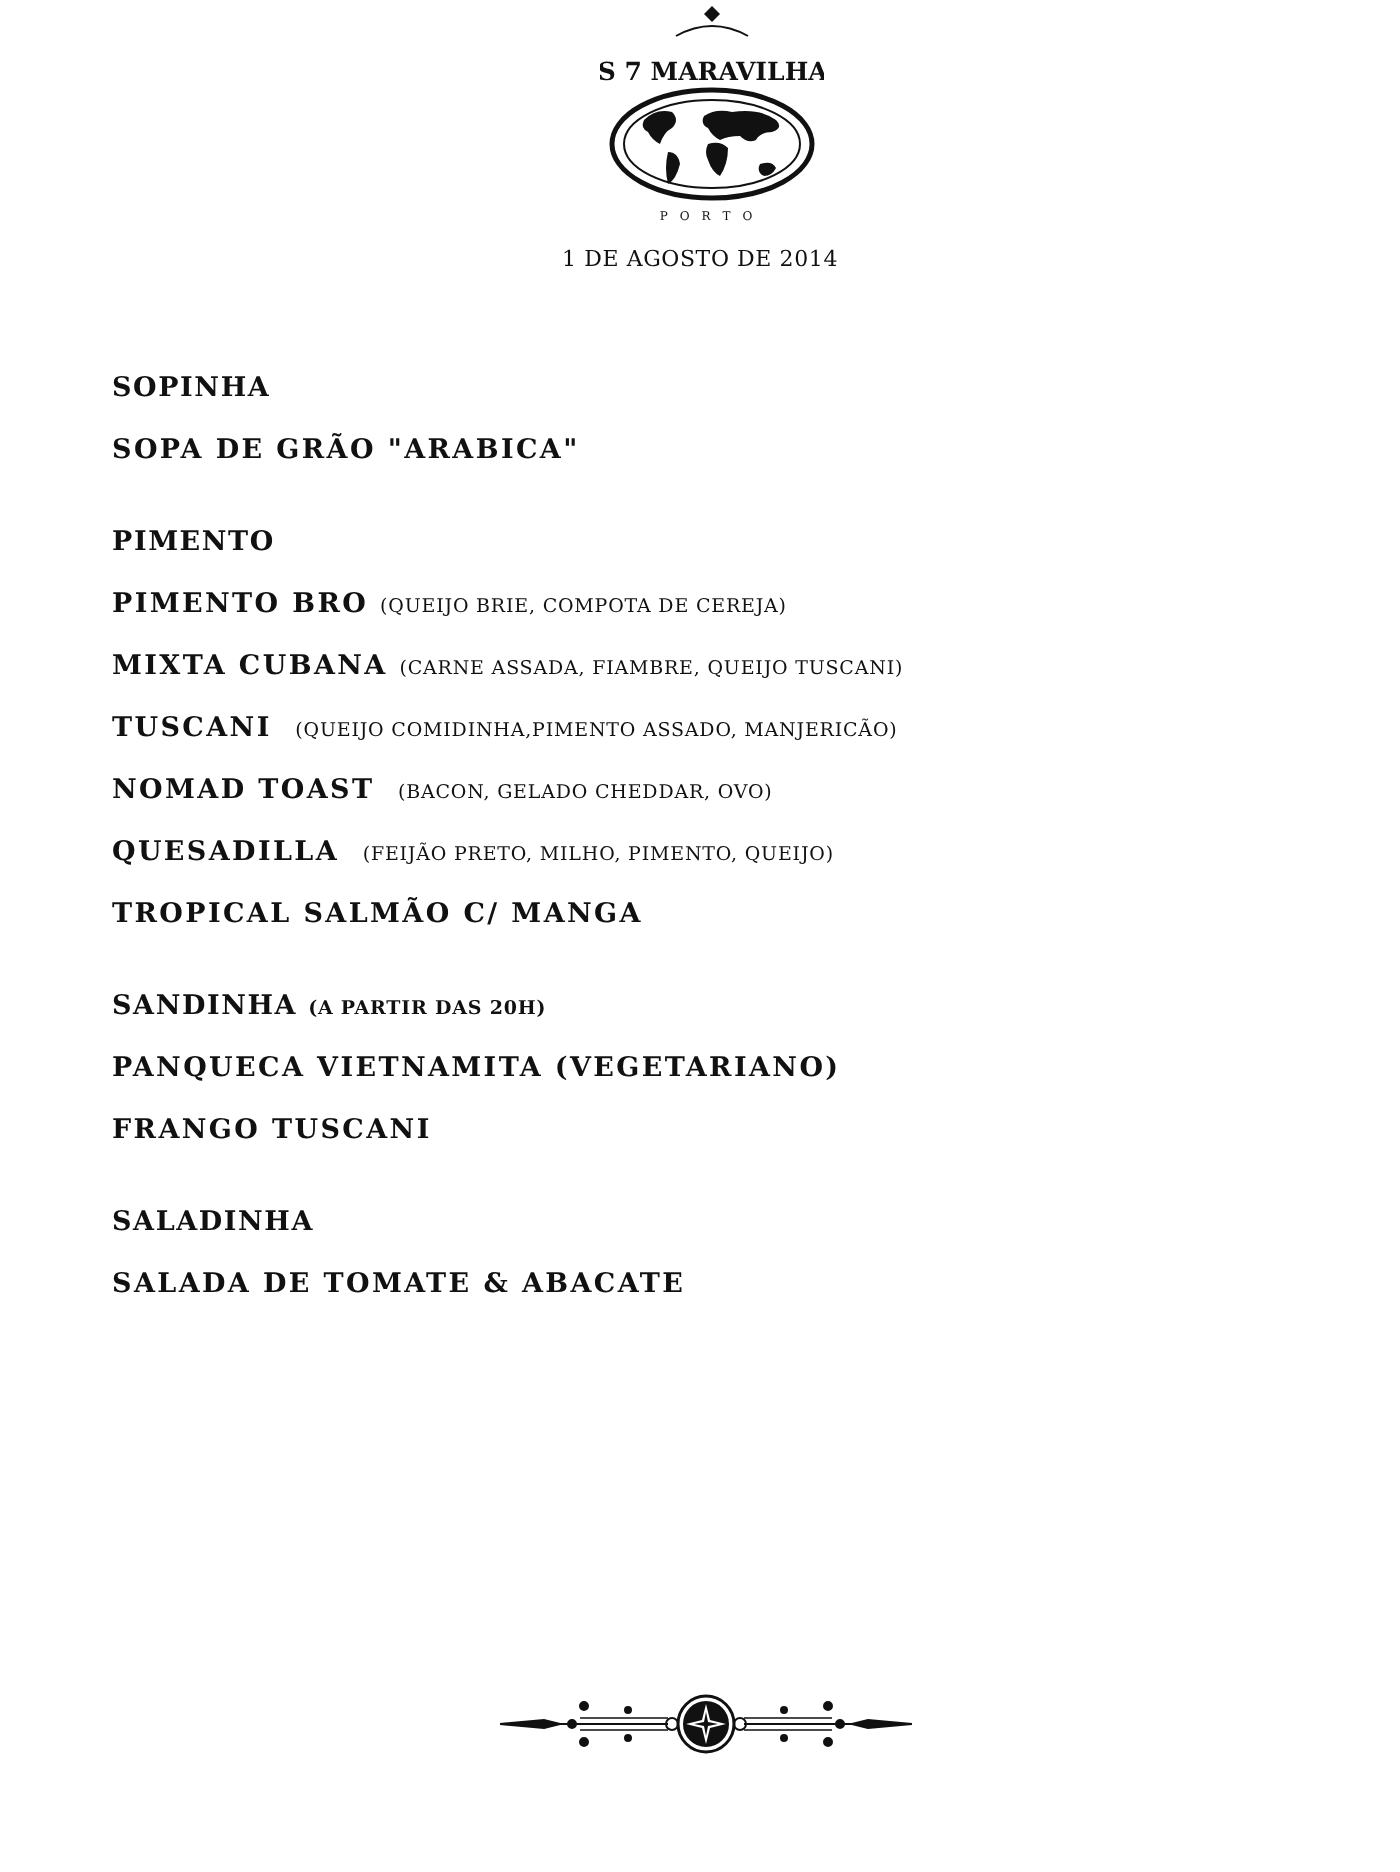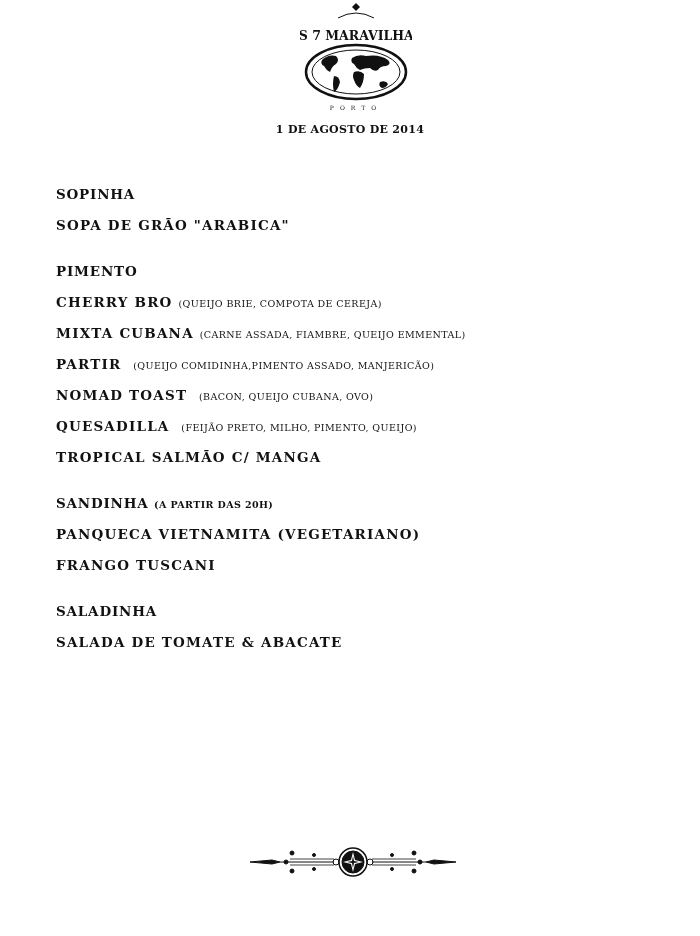--- a/index.html
+++ b/index.html
@@ -1,20 +1,20 @@
 <!DOCTYPE html>
 <html><head>
 <meta charset="utf-8">
 <style>
   html, body { margin:0; padding:0; background:#ffffff; }
   body { width:700px; height:936px; position:relative; overflow:hidden;
          font-family:"DejaVu Serif", serif; color:#111; }
   .logo { position:absolute; left:300px; top:2px; width:112px; height:112px; }
   .date { position:absolute; left:0; width:700px; top:123px; text-align:center;
-          font-size:11px; font-weight:bold; letter-spacing:0.3px; }
+          font-size:11px; font-weight:normal; letter-spacing:0.3px; }
   .menu { position:absolute; left:56px; top:186px; width:640px; }
   .heading { font-size:13.5px; font-weight:bold; letter-spacing:0.8px; height:17px; line-height:17px; }
   .heading .note { font-size:9.5px; font-weight:bold; letter-spacing:0.4px; }
   .item { font-size:13.5px; font-weight:bold; letter-spacing:1.2px; height:31px; line-height:17px; padding-top:14px; box-sizing:border-box; }
   .item .desc { font-size:9.5px; letter-spacing:0.4px; font-weight:normal; }
   .section { margin-bottom:29px; }
   .ornament { position:absolute; left:250px; top:846px; width:206px; height:32px; }
 </style>
 </head>
 <body>
@@ -40,24 +40,24 @@
 
 <div class="menu">
 
   <div class="section">
     <div class="heading"><span>SOPINHA</span></div>
     <div class="item"><span>SOPA DE GRÃO "ARABICA"</span></div>
   </div>
 
   <div class="section">
     <div class="heading"><span>PIMENTO</span></div>
-    <div class="item"><span>CHERRY BRO</span> <span class="desc">(QUEIJO BRIE, COMPOTA DE CEREJA)</span></div>
-    <div class="item"><span>MIXTA CUBANA</span> <span class="desc">(CARNE ASSADA, FIAMBRE, QUEIJO EMMENTAL)</span></div>
-    <div class="item"><span>PARTIR</span>&nbsp; <span class="desc">(QUEIJO COMIDINHA,PIMENTO ASSADO, MANJERICÃO)</span></div>
-    <div class="item"><span>NOMAD TOAST</span>&nbsp; <span class="desc">(BACON, QUEIJO CUBANA, OVO)</span></div>
+    <div class="item"><span>PIMENTO BRO</span> <span class="desc">(QUEIJO BRIE, COMPOTA DE CEREJA)</span></div>
+    <div class="item"><span>MIXTA CUBANA</span> <span class="desc">(CARNE ASSADA, FIAMBRE, QUEIJO TUSCANI)</span></div>
+    <div class="item"><span>TUSCANI</span>&nbsp; <span class="desc">(QUEIJO COMIDINHA,PIMENTO ASSADO, MANJERICÃO)</span></div>
+    <div class="item"><span>NOMAD TOAST</span>&nbsp; <span class="desc">(BACON, GELADO CHEDDAR, OVO)</span></div>
     <div class="item"><span>QUESADILLA</span>&nbsp; <span class="desc">(FEIJÃO PRETO, MILHO, PIMENTO, QUEIJO)</span></div>
     <div class="item"><span>TROPICAL SALMÃO C/ MANGA</span></div>
   </div>
 
   <div class="section">
     <div class="heading"><span>SANDINHA</span> <span class="note">(A PARTIR DAS 20H)</span></div>
     <div class="item"><span>PANQUECA VIETNAMITA (VEGETARIANO)</span></div>
     <div class="item"><span>FRANGO TUSCANI</span></div>
   </div>
 

